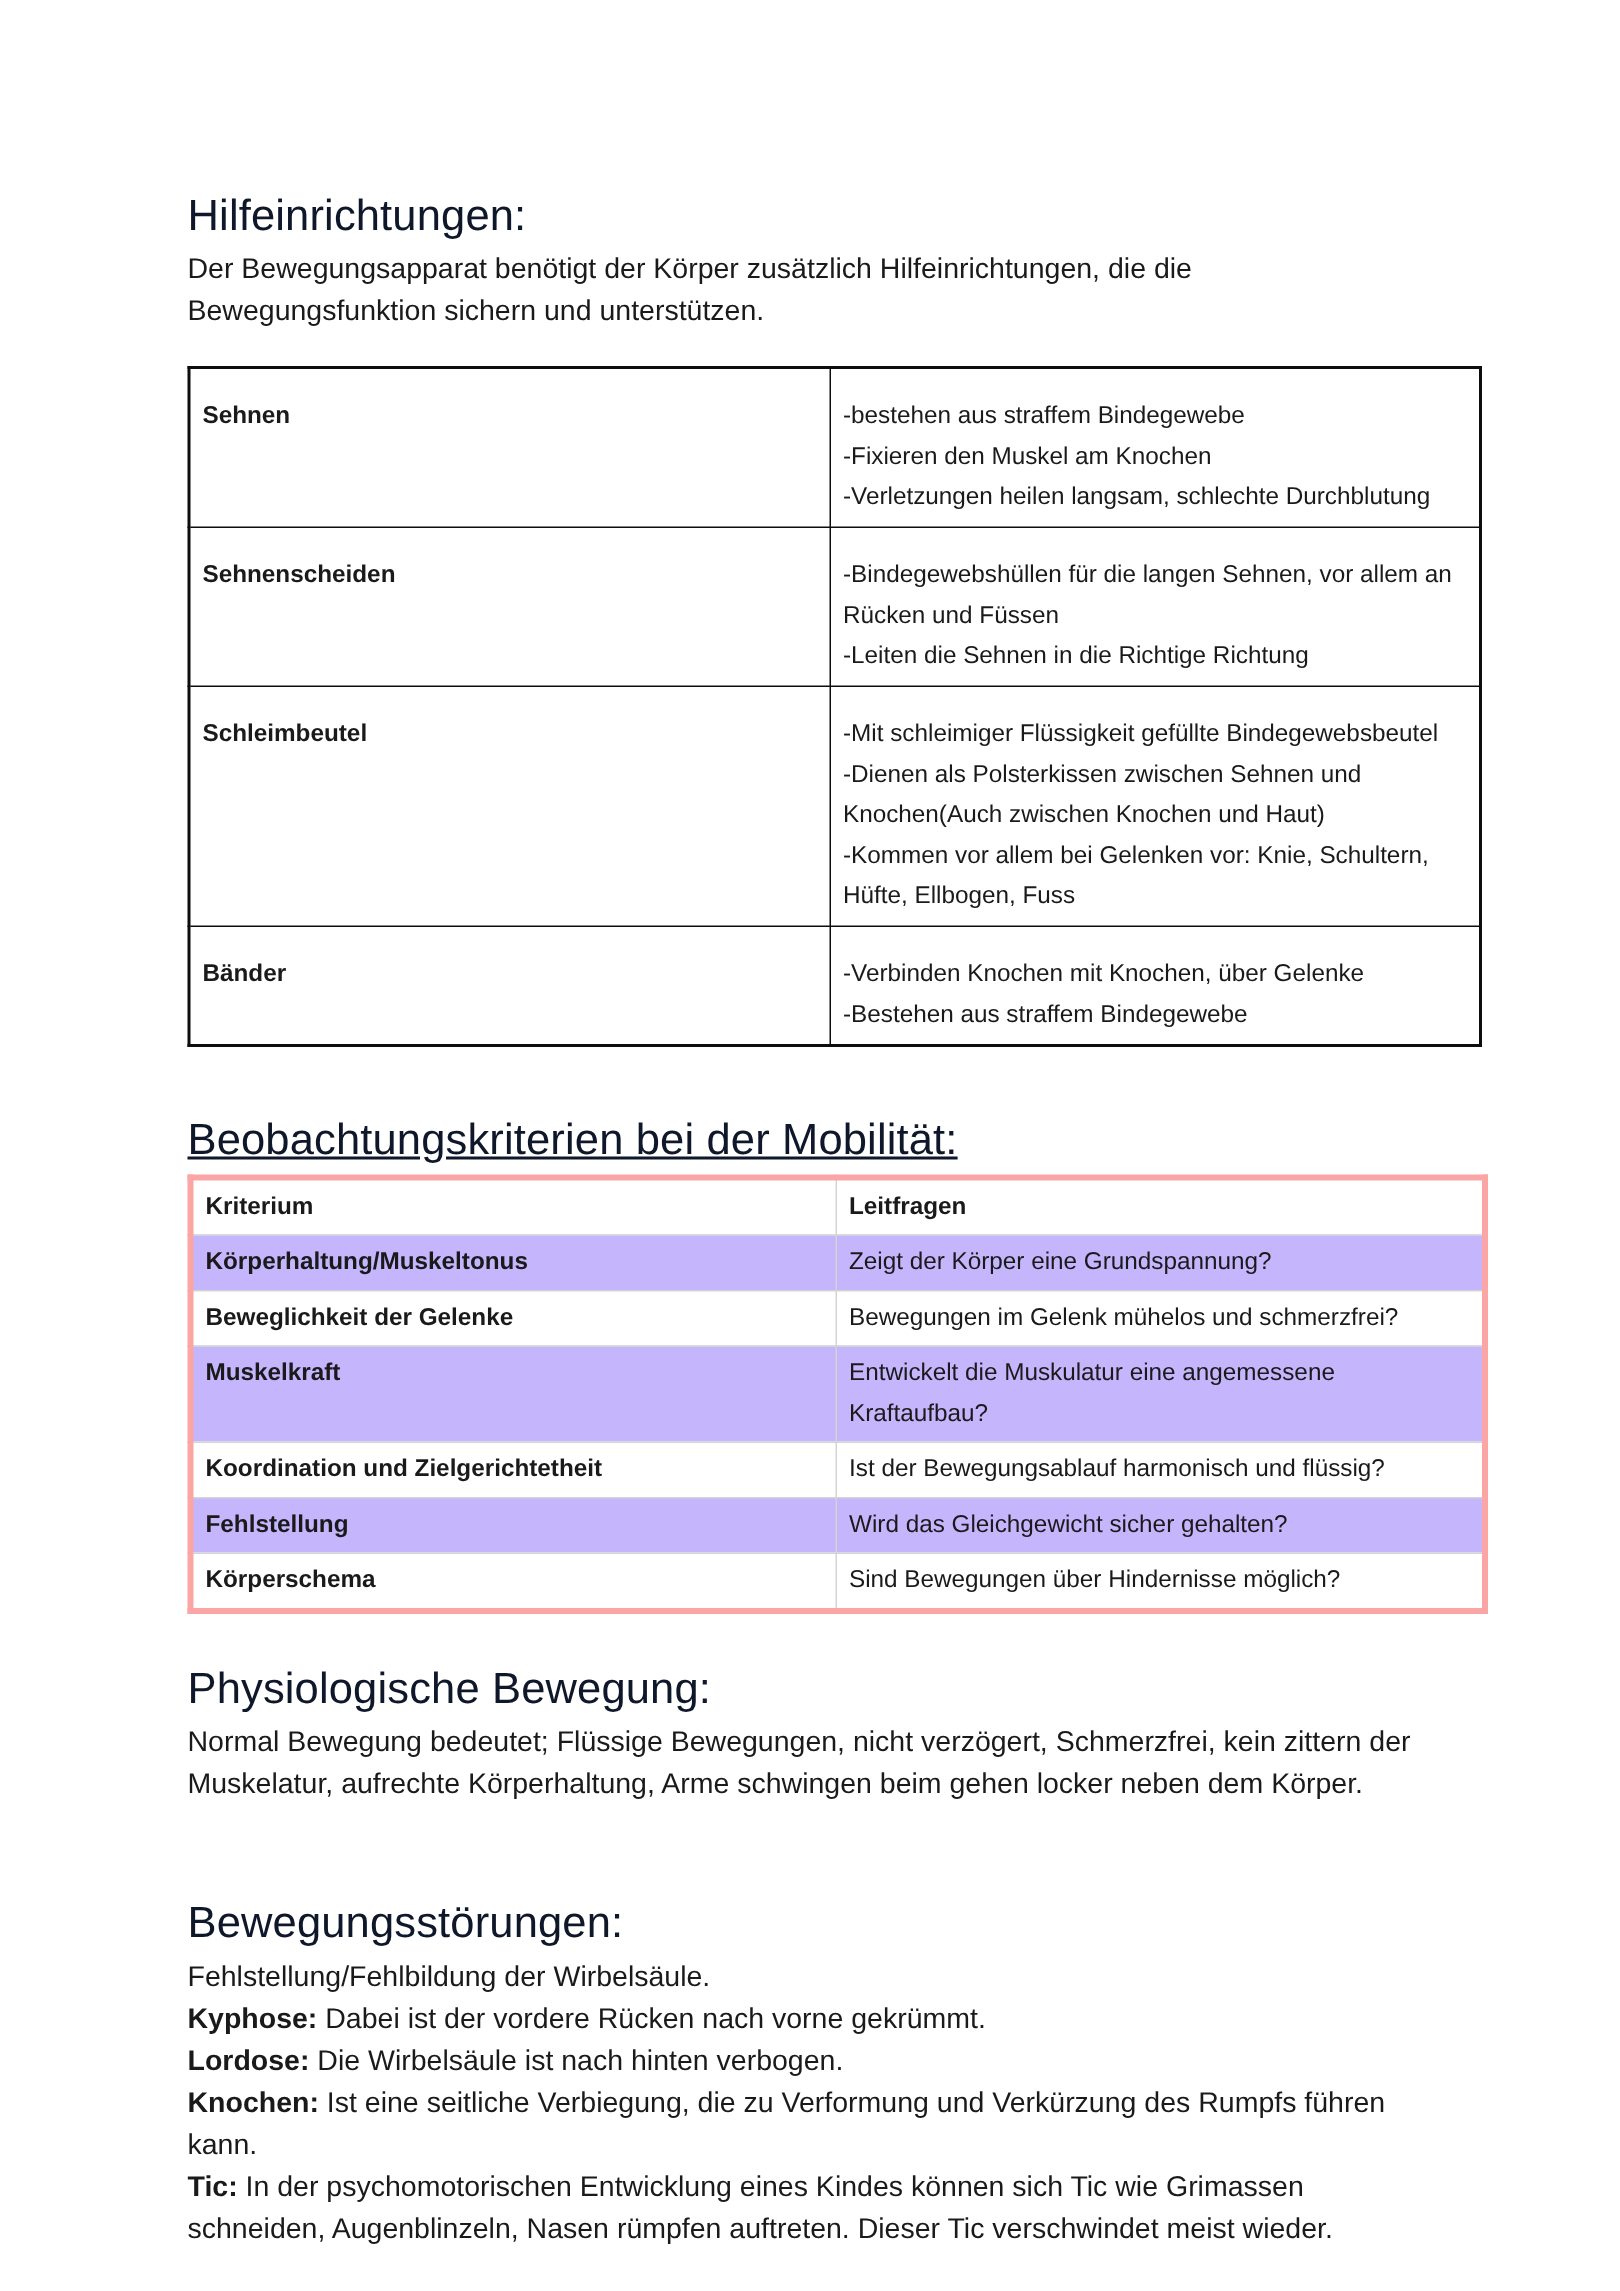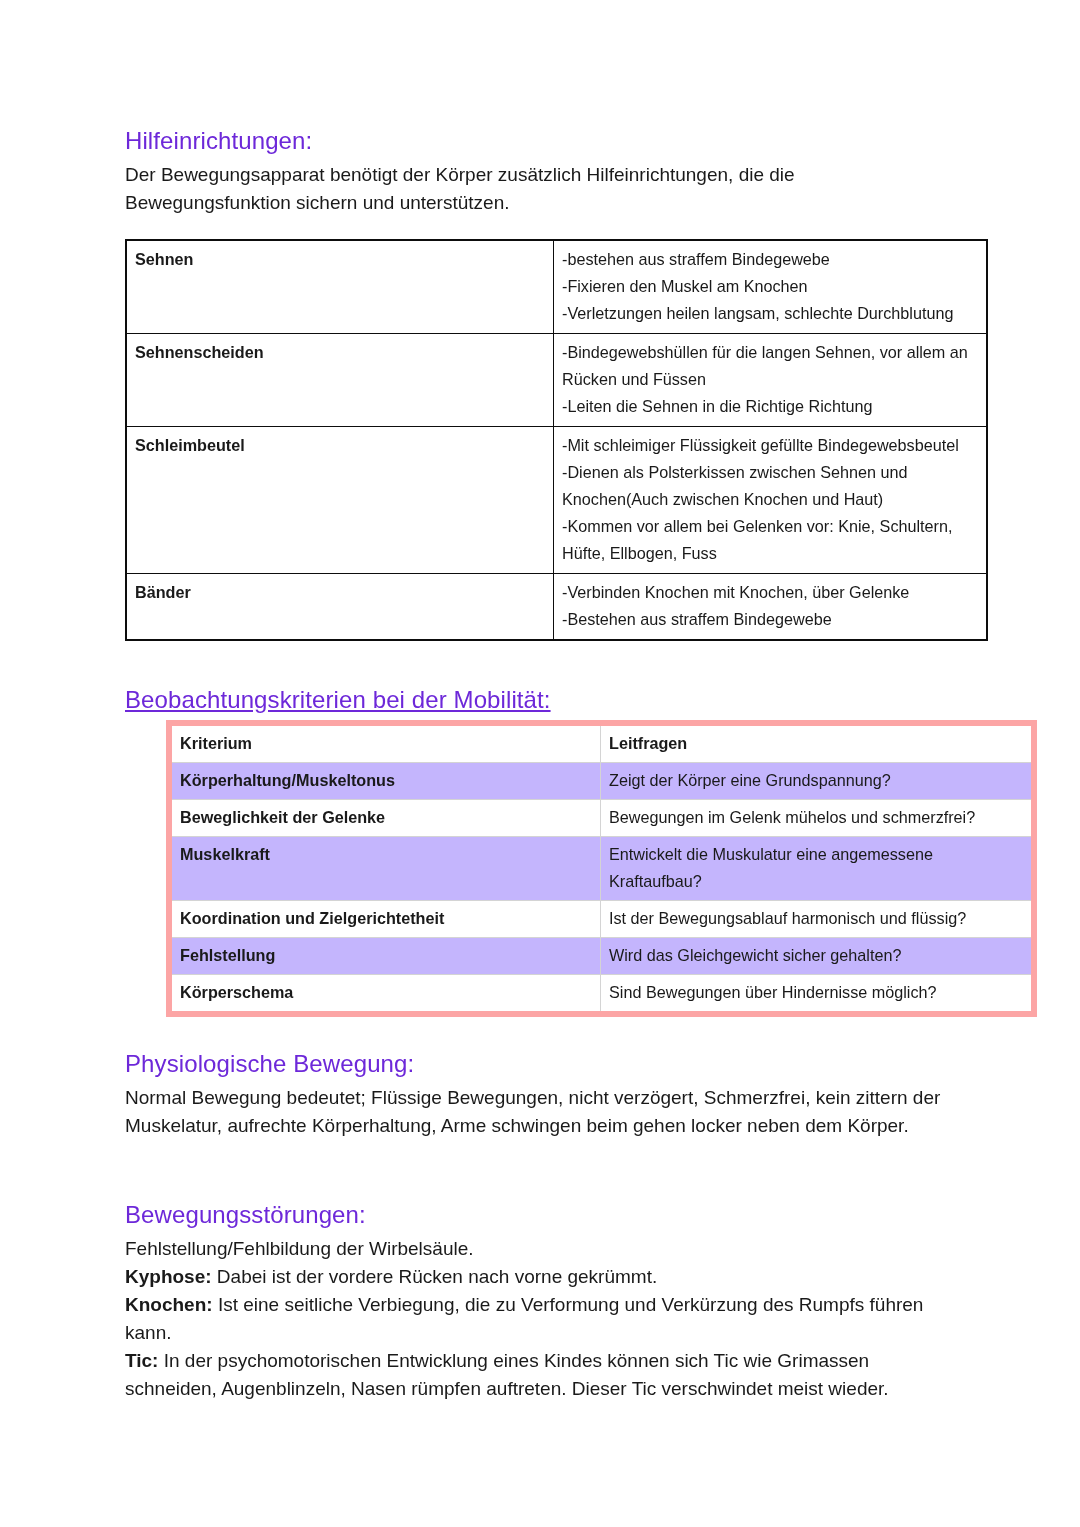--- a/index.html
+++ b/index.html
@@ -21,23 +21,23 @@
     overflow: hidden;
   }
   .content {
     position: absolute;
     left: 125px;
     top: 128px;
     width: 826px;
   }
 
   h1.heading {
-    font-size: 24px;
+    font-size: 29px;
     font-weight: 400;
-    color: #6d28d9;
+    color: #0f172a;
     margin: 0 0 6px 0;
     line-height: 1.12;
     letter-spacing: 0.1px;
   }
   h1.heading.gap-top-lg { margin-top: 46px; text-decoration: underline; }
   h1.heading.gap-top-md { margin-top: 34px; }
 
   p.body {
     font-size: 19px;
     line-height: 28px;
@@ -56,32 +56,31 @@
     table-layout: fixed;
     font-size: 16.2px;
     line-height: 27px;
   }
   table.tbl-heavy {
     margin-top: 22px;
     border: 2px solid #0d0d0d;
   }
   table.tbl-heavy td {
     border: 1.5px solid #0d0d0d;
-    padding: 5px 8px 6px 8px;
+    padding: 18px 8px 6px 8px;
     vertical-align: top;
     margin-left: 29px;
   }
   table.tbl-heavy td.c1 { width: 410px; font-weight: 700; }
   table.tbl-heavy td.c2 { width: 416px; }
 
   
   table.tbl-light {
     margin-top: 4px;
-    border: 6px solid #fca5a5;
-    margin-left: 41px;
+    border: 4px solid #fca5a5;
   }
   table.tbl-light td {
     border: 1px solid #d4d4d4;
     padding: 4px 8px 5px 8px;
     vertical-align: top;
   }
   table.tbl-light td.c1 { width: 412px; font-weight: 700; }
   table.tbl-light td.c2 { width: 414px; }
   table.tbl-light tr.band td { background: #c4b5fd; }
   table.tbl-light tr.hdr td { background: #ffffff; font-weight: 700; }
@@ -174,20 +173,23 @@
     <p class="body">Normal Bewegung bedeutet; Flüssige Bewegungen, nicht verzögert, Schmerzfrei, kein zittern der Muskelatur, aufrechte Körperhaltung, Arme schwingen beim gehen locker neben dem Körper.</p>
 
     <h1 class="heading" style="margin-top:62px;">Bewegungsstörungen:</h1>
 
     <p class="body">Fehlstellung/Fehlbildung der Wirbelsäule.</p>
 
     <p class="body spaced">
       <b>Kyphose:</b><span> Dabei ist der vordere Rücken nach vorne gekrümmt.</span>
     </p>
 
+    <p class="body spaced">
+      <b>Lordose:</b><span> Die Wirbelsäule ist nach hinten verbogen.</span>
+    </p>
 
     <p class="body spaced">
       <b>Knochen:</b><span> Ist eine seitliche Verbiegung, die zu Verformung und Verkürzung des Rumpfs führen kann.</span>
     </p>
 
     <p class="body spaced">
       <b>Tic:</b><span> In der psychomotorischen Entwicklung eines Kindes können sich Tic wie Grimassen schneiden, Augenblinzeln, Nasen rümpfen auftreten. Dieser Tic verschwindet meist wieder.</span>
     </p>
 
   </div>

